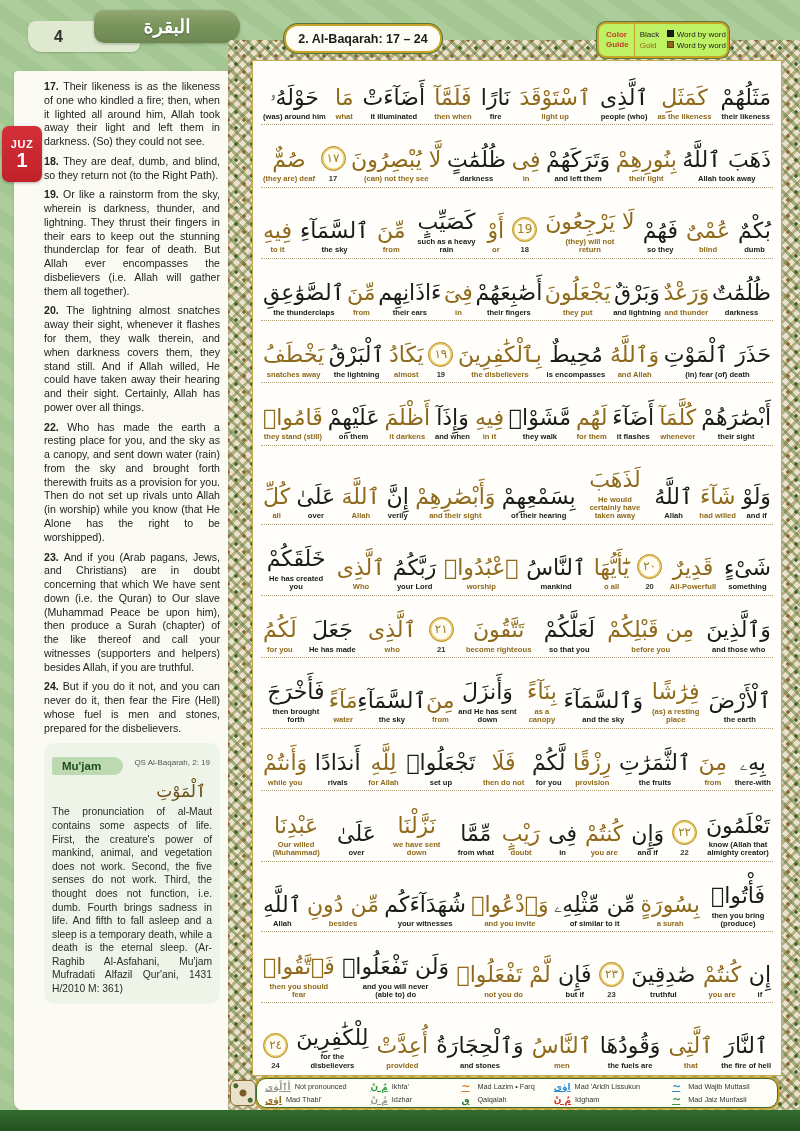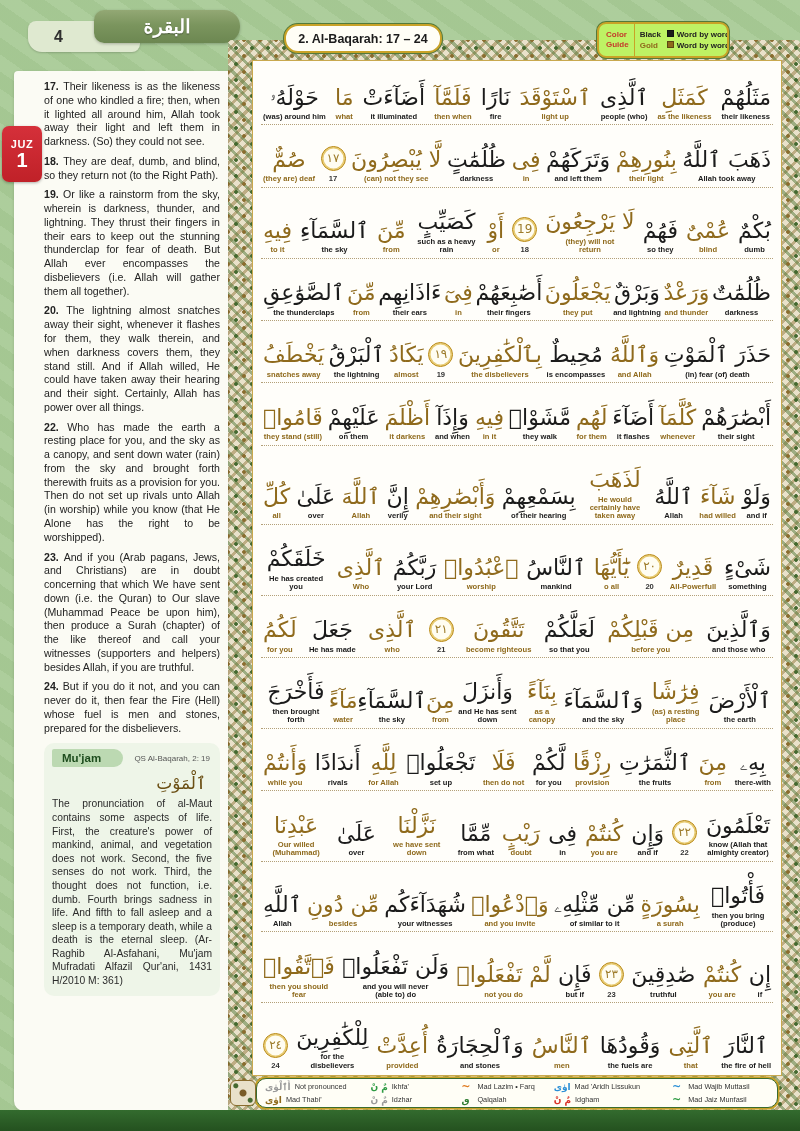--- a/index.html
+++ b/index.html
@@ -44,21 +44,21 @@
     background:#bef264; border:2px solid #c9a227; border-radius:9px;
     box-shadow:0 0 0 1px #537a3b;
     display:flex; align-items:stretch; overflow:hidden;
   }
   .cg-left {
     display:flex; flex-direction:column; justify-content:center;
     padding:0 5px 0 7px; border-right:1.5px solid #c9a227;
     color:#c43a2b; font-weight:bold; font-size:8px; line-height:1.25;
   }
   .cg-rows { display:flex; flex-direction:column; justify-content:center; padding-left:5px; gap:2px; }
-  .cg-row { display:flex; gap:3px; font-size:8px; font-weight:bold; color:#222; white-space:nowrap; }
+  .cg-row { display:flex; gap:3px; font-size:8px; font-weight:normal; color:#222; white-space:nowrap; }
   .cg-row .cname { width:24px; }
   .swatch { width:7px; height:7px; display:inline-block; border:1px solid rgba(0,0,0,.35); }
 
   
   .left-card {
     left:14px; top:71px; width:214px; height:1040px;
     background:#fbfbf4; border-radius:4px 0 0 10px;
     box-shadow:0 1px 3px rgba(0,0,0,.15);
     padding:9px 8px 8px 30px;
     display:flex; flex-direction:column;
@@ -78,21 +78,21 @@
   .juz-badge .jz { font-size:11px; font-weight:bold; letter-spacing:.5px; }
   .juz-badge .jn { font-size:20px; font-weight:bold; line-height:1; }
 
   .mujam-card {
     margin-top:2px; background:#eef5e8; border-radius:10px;
     padding:6px 8px 8px 8px; flex:0 0 auto;
   }
   .mujam-head { display:flex; align-items:center; justify-content:space-between; }
   .mujam-pill {
     background:#bcd9b2; border-radius:3px 14px 14px 3px;
-    padding:3px 22px 3px 10px; font-size:11.5px; font-weight:bold; color:#1e4d1e;
+    padding:3px 22px 3px 10px; font-size:11.5px; font-weight:bold; color:#1e4d1e;margin-top:8px;
   }
   .mujam-ref { font-size:8px; color:#555; padding-right:2px; }
   .mujam-ar { text-align:right; font-size:17px; color:#6b4f14; padding:6px 6px 4px 0; font-family:"DejaVu Sans", sans-serif; }
   .mujam-body { font-size:10.3px; line-height:1.32; color:#2b2b2b; text-align:justify; }
 
   
   .ornament-frame {
     left:228px; top:40px; width:572px; height:1070px;
     background-color:#e9e1ca;
     background-image:
@@ -139,21 +139,21 @@
 
   
   .legend {
     left:256px; top:1078px; width:522px; height:30px; z-index:5;
     background:#fffef6; border:1.5px solid #3b6b2f; border-radius:10px;
     box-shadow:0 0 0 1.5px #c9a227;
     display:grid; grid-template-columns:1.15fr .95fr 1.05fr 1.25fr 1.1fr; grid-auto-rows:1fr;
     padding:1px 8px;
   }
   .lg-item { display:flex; align-items:center; gap:4px; font-size:7.3px; color:#333; white-space:nowrap; overflow:hidden; }
-  .lg-sym { font-family:"DejaVu Sans", sans-serif; font-size:9px; font-weight:bold; direction:rtl; min-width:16px; text-align:center; }
+  .lg-sym { font-family:"DejaVu Sans", sans-serif; font-size:9px; font-weight:bold; direction:rtl; min-width:16px; text-align:center;text-decoration:underline; }
   .lg-sym.tilde { font-size:11px; letter-spacing:-1px; }
 
   .corner-orn {
     left:230px; top:1080px; width:26px; height:26px; z-index:6;
     background:
       radial-gradient(circle at 50% 50%, #7a5c28 3px, transparent 4px),
       radial-gradient(circle at 20% 20%, #44692f 2px, transparent 3px),
       radial-gradient(circle at 80% 80%, #44692f 2px, transparent 3px),
       #e9e1ca;
     border-radius:6px; border:1px solid #8a6d2f;

